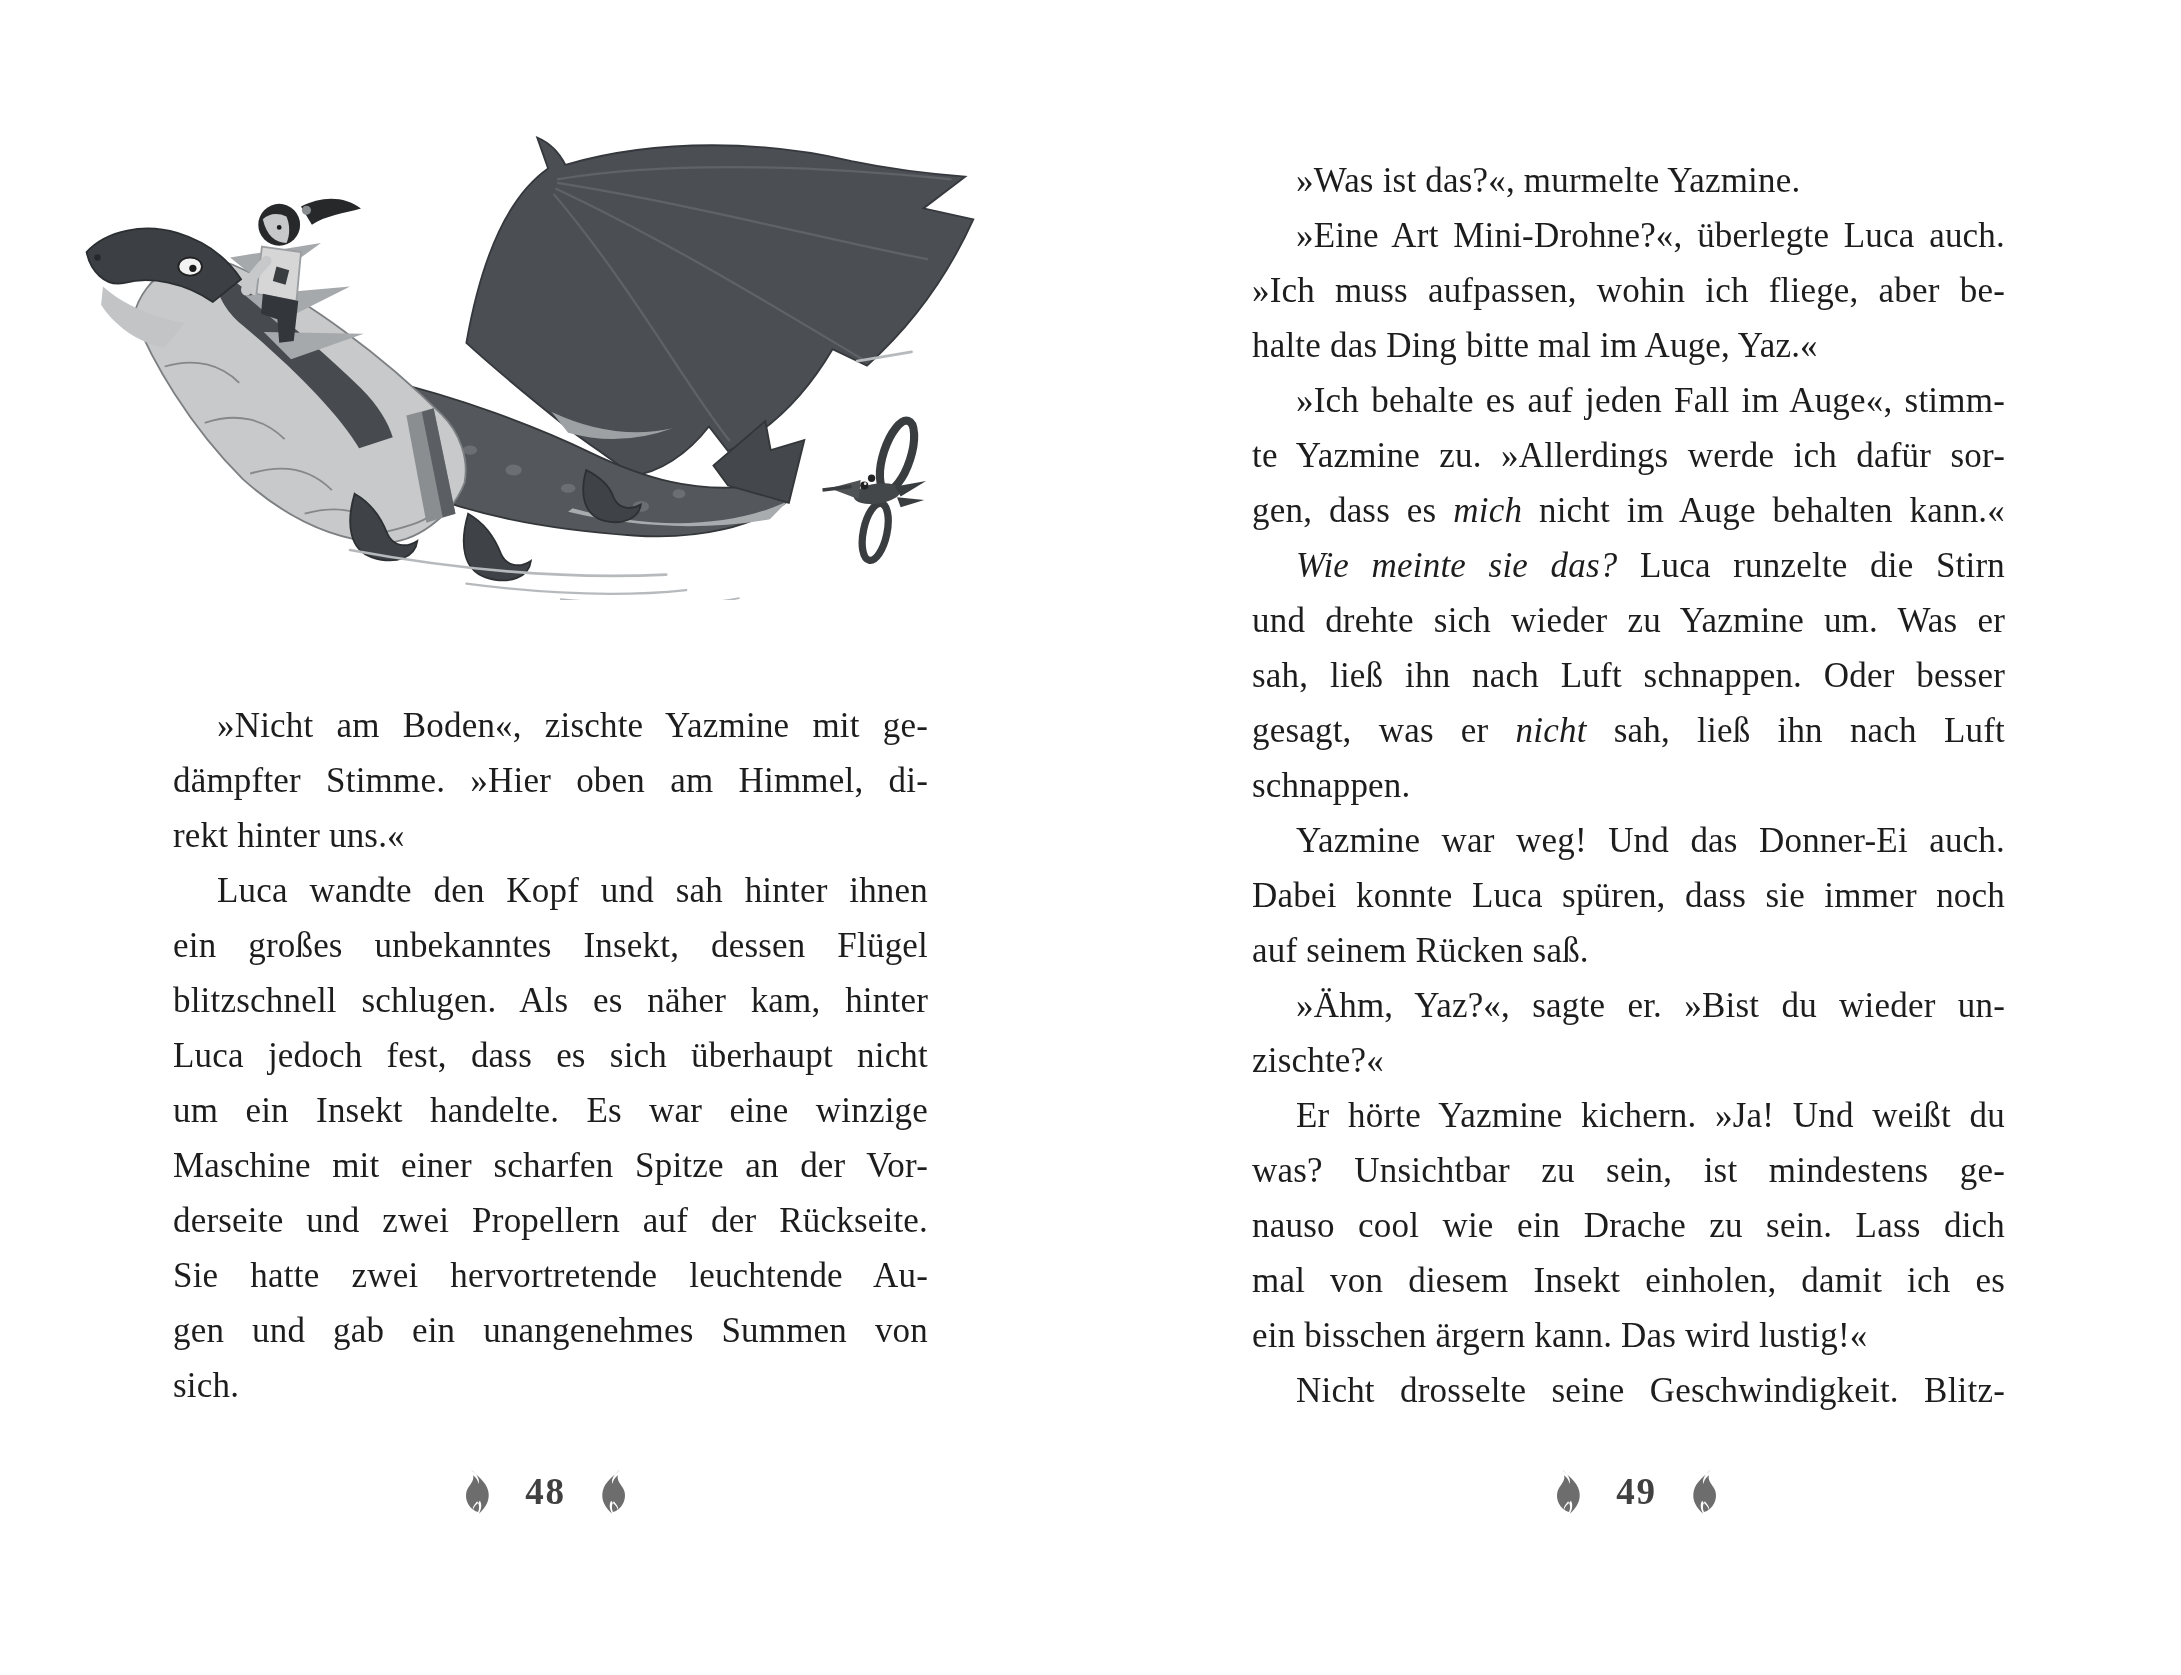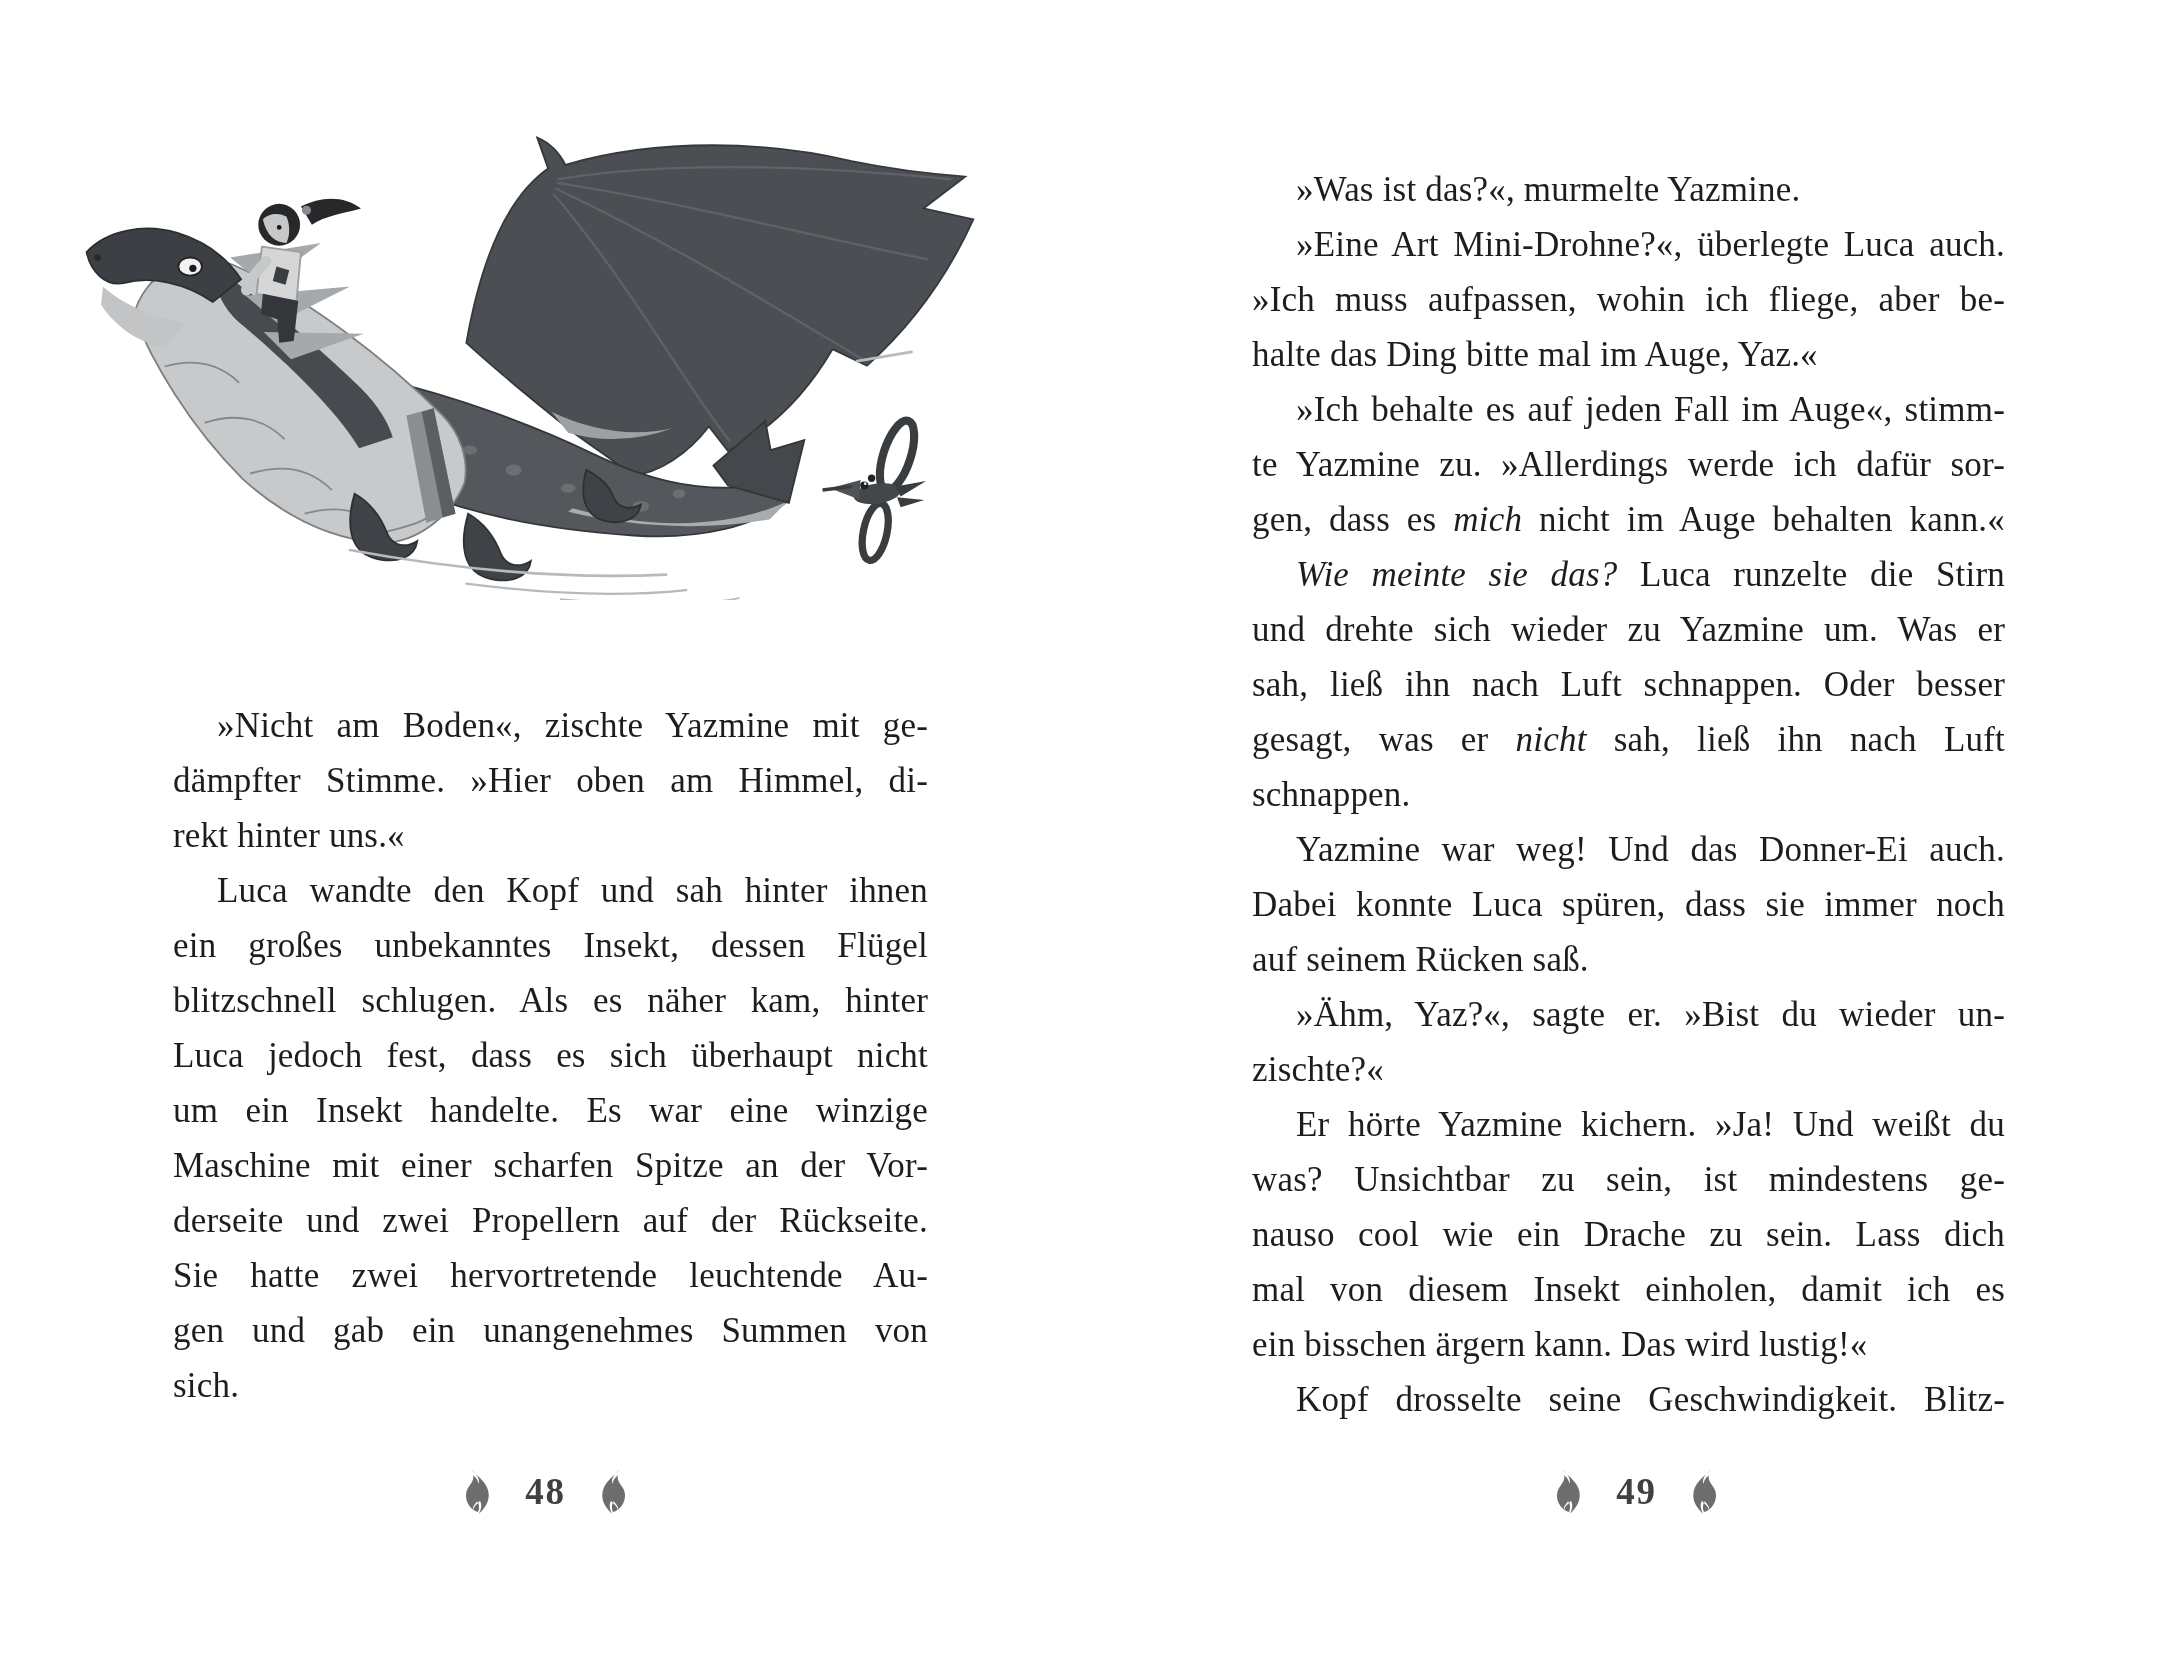--- a/index.html
+++ b/index.html
@@ -14,21 +14,21 @@
 
   .illustration{position:absolute;left:77px;top:123px;width:905px;height:477px;}
   .illustration svg{width:100%;height:100%;display:block;}
 
   .textblock{
     position:absolute;color:#1d1d1d;
     font-size:35px;line-height:55px;
     letter-spacing:0.2px;
   }
   #text-left{left:173px;top:698px;width:755px;}
-  #text-right{left:161px;top:162px;width:753px;}
+  #text-right{left:161px;top:153px;width:753px;}
 
   .line{text-align:left;overflow:hidden;max-height:55px;hyphens:none;box-sizing:border-box;}
   .line.just{text-align:justify;text-align-last:justify;}
   .line.indent{padding-left:44px;}
   .line em{font-style:italic;}
 
   .footer{
     position:absolute;top:1466px;left:0;width:100%;
     display:flex;justify-content:center;align-items:center;gap:31px;
   }
@@ -214,21 +214,21 @@
       <div class="line indent just">Yazmine war weg! Und das Donner-Ei auch.</div>
       <div class="line just">Dabei konnte Luca spüren, dass sie immer noch</div>
       <div class="line">auf seinem Rücken saß.</div>
       <div class="line indent just">»Ähm, Yaz?«, sagte er. »Bist du wieder un-</div>
       <div class="line">zischte?«</div>
       <div class="line indent just">Er hörte Yazmine kichern. »Ja! Und weißt du</div>
       <div class="line just">was? Unsichtbar zu sein, ist mindestens ge-</div>
       <div class="line just">nauso cool wie ein Drache zu sein. Lass dich</div>
       <div class="line just">mal von diesem Insekt einholen, damit ich es</div>
       <div class="line">ein bisschen ärgern kann. Das wird lustig!«</div>
-      <div class="line indent just">Kopf drosselte seine Geschwindigkeit. Blitz-</div>
+      <div class="line indent just">Nicht drosselte seine Geschwindigkeit. Blitz-</div>
     </div>
 
   <div class="footer">
     <span class="flame">
       <svg viewBox="0 0 70 100" xmlns="http://www.w3.org/2000/svg">
         <path fill="#6d6d6d" fill-rule="evenodd" d="M18 0 C30 12 52 26 57 48 C61 66 54 84 36 99 C42 88 43 78 38 70
              C34 77 25 81 23 90 C10 80 4 64 8 49 C12 34 26 28 23 12
              C30 18 34 24 35 32 C39 20 30 9 18 0 Z
              M34 95 C38 86 37 78 32 71 C28 77 23 81 22 87 C25 92 29 94 34 95 Z"></path>
       </svg>

